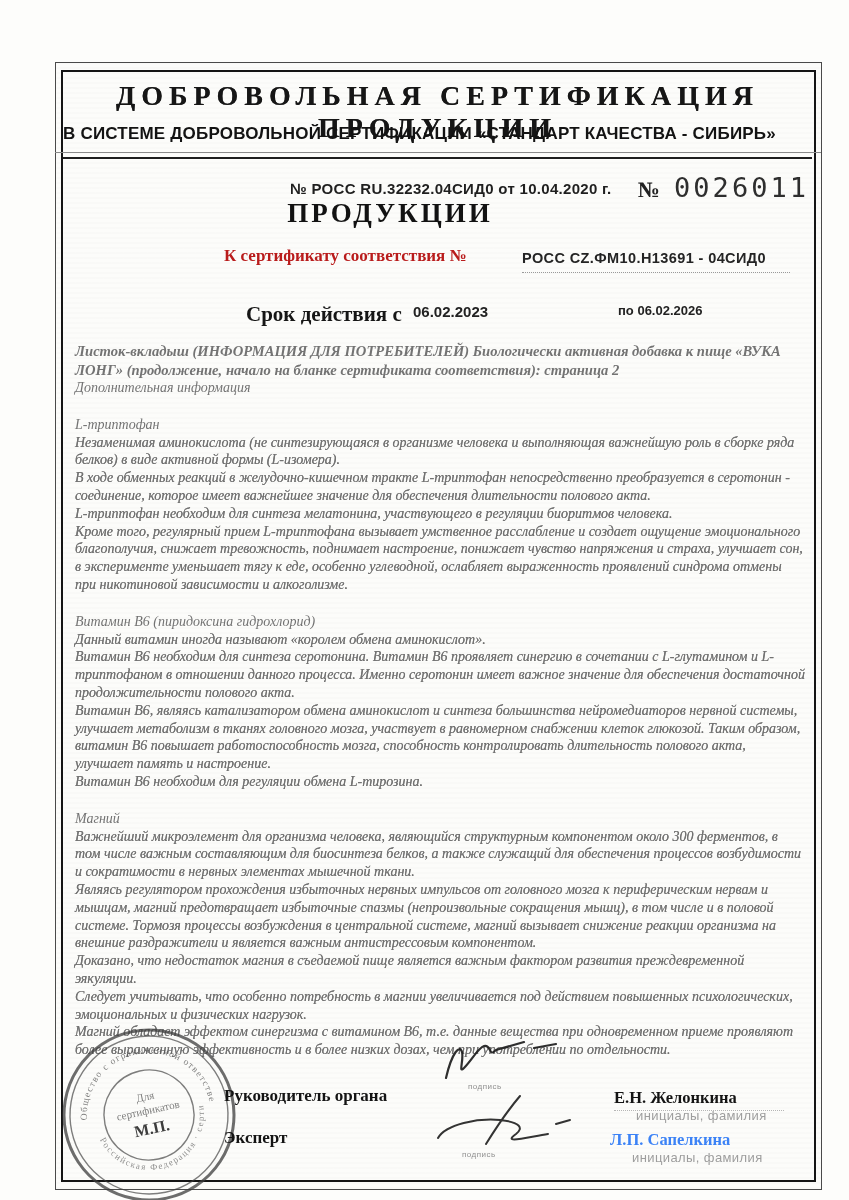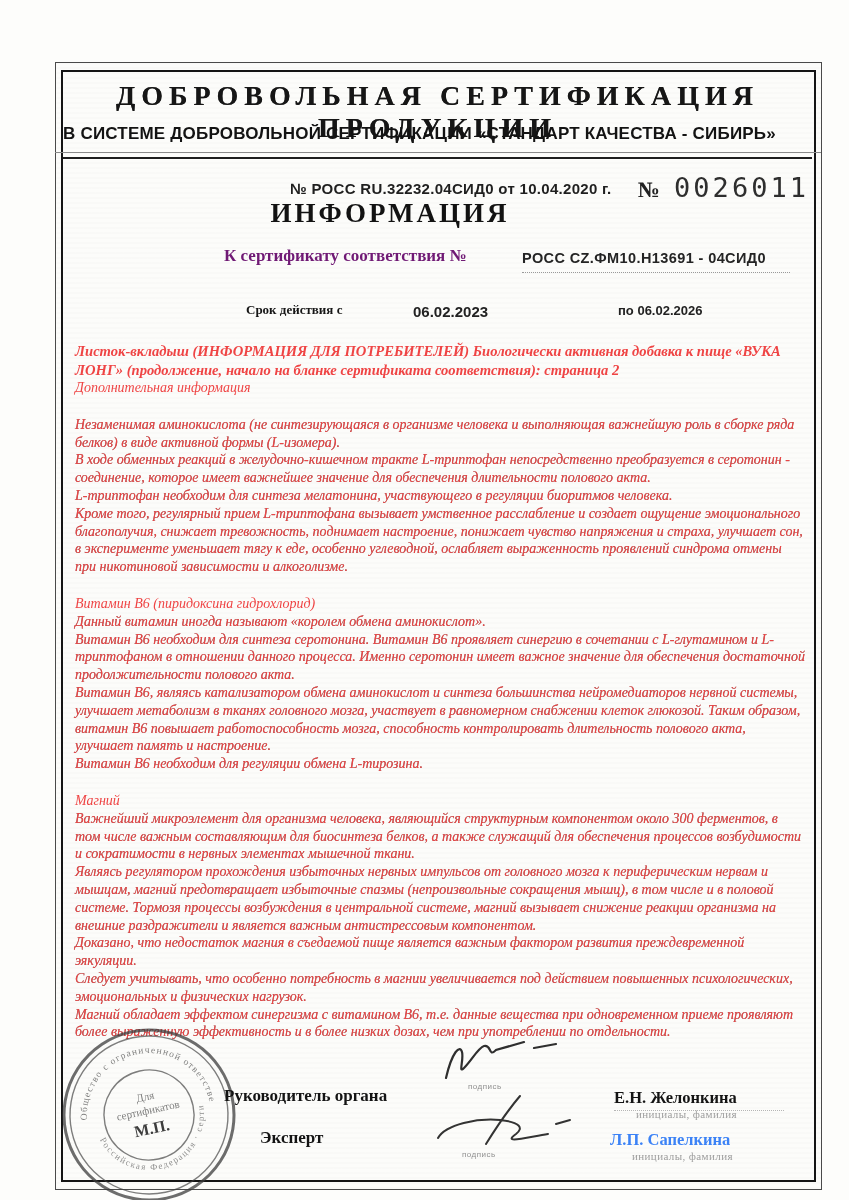--- a/index.html
+++ b/index.html
@@ -57,84 +57,84 @@
     font-family:"DejaVu Sans Mono", monospace;font-size:27px;color:#2e2e2e;
     letter-spacing:3px;font-weight:400;
   }
   .appendix-title{
     position:absolute;left:150px;top:198px;width:480px;text-align:center;
     font-family:"Liberation Serif", serif;font-weight:bold;font-size:27px;
     letter-spacing:3px;color:#121212;
   }
   .cert-row-label{
     position:absolute;left:224px;top:246px;
-    font-family:"Liberation Serif", serif;font-weight:bold;font-size:17px;color:#701a75;
+    font-family:"Liberation Serif", serif;font-weight:bold;font-size:17px;color:#b91c1c;
   }
   .cert-number{
     position:absolute;left:522px;top:250px;width:268px;
     font-family:"Liberation Sans", sans-serif;font-weight:bold;font-size:14.5px;
     color:#242424;letter-spacing:.4px;
     border-bottom:1px dotted #9a9a9a;padding-bottom:6px;
   }
   .validity-label{
     position:absolute;left:246px;top:302px;
-    font-family:"Liberation Serif", serif;font-weight:bold;font-size:13px;color:#161616;
+    font-family:"Liberation Serif", serif;font-weight:bold;font-size:21px;color:#161616;
   }
   .validity-from{
     position:absolute;left:413px;top:303px;
     font-family:"Liberation Sans", sans-serif;font-size:15px;font-weight:bold;color:#222;
   }
   .validity-to{
     position:absolute;left:618px;top:303px;
     font-family:"Liberation Sans", sans-serif;font-size:13px;font-weight:bold;color:#222;
   }
   
   .doc-body{
     position:absolute;left:75px;top:342px;width:731px;
     font-family:"Liberation Serif", serif;font-style:italic;
-    font-size:14px;line-height:17.8px;color:#ef4444;
+    font-size:14px;line-height:17.8px;color:#737373;
   }
   .doc-body p{margin:0;}
   .subject{font-weight:bold;font-size:14.6px;line-height:18.5px;}
   .add-info{margin-top:20px;}
   .section{margin-top:19px;}
   .sec-head{margin-bottom:1px;}
   .doc-body .sec-p{text-shadow:0 0 .35px rgba(0,0,0,.55);}
   
   .stamp-wrap{
     position:absolute;left:60px;top:1026px;width:178px;height:178px;
     transform:rotate(-12deg);opacity:.88;
   }
   .sign-label-head{
     position:absolute;left:224px;top:1086px;
     font-family:"Liberation Serif", serif;font-weight:bold;font-size:17px;color:#141414;
   }
   .sign-label-expert{
     position:absolute;left:224px;top:1128px;
-    font-family:"Liberation Serif", serif;font-weight:bold;font-size:17px;color:#141414;padding-left:36px;
+    font-family:"Liberation Serif", serif;font-weight:bold;font-size:17px;color:#141414;
   }
   .sig1{position:absolute;left:438px;top:1038px;}
   .sig2{position:absolute;left:428px;top:1094px;}
   .sig-caption{
     position:absolute;font-family:"Liberation Sans", sans-serif;font-size:8px;color:#8f8f8f;
     letter-spacing:.5px;
   }
   .sig-caption.c1{left:468px;top:1082px;}
   .sig-caption.c2{left:462px;top:1150px;}
   .name-head{
     position:absolute;left:614px;top:1088px;width:170px;
     font-family:"Liberation Serif", serif;font-weight:bold;font-size:16.5px;color:#141414;
     border-bottom:1px dotted #b5b5b5;padding-bottom:2px;
   }
   .name-expert{
     position:absolute;left:610px;top:1130px;width:174px;
     font-family:"Liberation Serif", serif;font-weight:bold;font-size:16.5px;color:#3b82f6;
   }
   .name-caption{
-    position:absolute;font-family:Liberation Serif, serif;font-size:11px;color:#9d9d9d;
+    position:absolute;font-family:Liberation Sans, sans-serif;font-size:13px;color:#9d9d9d;
     letter-spacing:.4px;
     text-align:right;
   }
   .name-caption.n1{left:636px;top:1108px;}
   .name-caption.n2{left:632px;top:1150px;}
   .stamp-wrap svg text{font-family:"Liberation Serif", serif;}
 </style>
 </head>
 <body>
 
@@ -143,34 +143,35 @@
 
 <div class="title1">ДОБРОВОЛЬНАЯ СЕРТИФИКАЦИЯ ПРОДУКЦИИ</div>
 <div class="title2">В СИСТЕМЕ ДОБРОВОЛЬНОЙ СЕРТИФИКАЦИИ «СТАНДАРТ КАЧЕСТВА - СИБИРЬ»</div>
 <div class="header-divider2"></div>
 <div class="header-divider"></div>
 
 <div class="reg-line">№ РОСС RU.32232.04СИД0 от 10.04.2020 г.</div>
 <div class="form-number">
   <span class="nsign">№</span><span class="digits">0026011</span>
 </div>
-<div class="appendix-title">ИНФОРМАЦИЯ</div>
+<div class="appendix-title">ПРОДУКЦИИ</div>
 
 <div class="cert-row-label">К сертификату соответствия №</div>
 <div class="cert-number">РОСС CZ.ФМ10.Н13691 - 04СИД0</div>
 
 <div class="validity-label">Срок действия с</div>
 <div class="validity-from">06.02.2023</div>
 <div class="validity-to">по 06.02.2026</div>
 
 <div class="doc-body">
   <p class="subject">Листок-вкладыш (ИНФОРМАЦИЯ ДЛЯ ПОТРЕБИТЕЛЕЙ) Биологически активная добавка к пище «ВУКА ЛОНГ» (продолжение, начало на бланке сертификата соответствия): страница 2</p>
   <p class="add-info">Дополнительная информация</p>
 
   <div class="section">
+    <p class="sec-head">L-триптофан</p>
     <p class="sec-p">Незаменимая аминокислота (не синтезирующаяся в организме человека и выполняющая важнейшую роль в сборке ряда белков) в виде активной формы (L-изомера).</p>
     <p class="sec-p">В ходе обменных реакций в желудочно-кишечном тракте L-триптофан непосредственно преобразуется в серотонин - соединение, которое имеет важнейшее значение для обеспечения длительности полового акта.</p>
     <p class="sec-p">L-триптофан необходим для синтеза мелатонина, участвующего в регуляции биоритмов человека.</p>
     <p class="sec-p">Кроме того, регулярный прием L-триптофана вызывает умственное расслабление и создает ощущение эмоционального благополучия, снижает тревожность, поднимает настроение, понижает чувство напряжения и страха, улучшает сон, в эксперименте уменьшает тягу к еде, особенно углеводной, ослабляет выраженность проявлений синдрома отмены при никотиновой зависимости и алкоголизме.</p>
   </div>
 
   <div class="section">
     <p class="sec-head">Витамин В6 (пиридоксина гидрохлорид)</p>
     <p class="sec-p">Данный витамин иногда называют «королем обмена аминокислот».</p>
     <p class="sec-p">Витамин В6 необходим для синтеза серотонина. Витамин В6 проявляет синергию в сочетании с L-глутамином и L-триптофаном в отношении данного процесса. Именно серотонин имеет важное значение для обеспечения достаточной продолжительности полового акта.</p>

